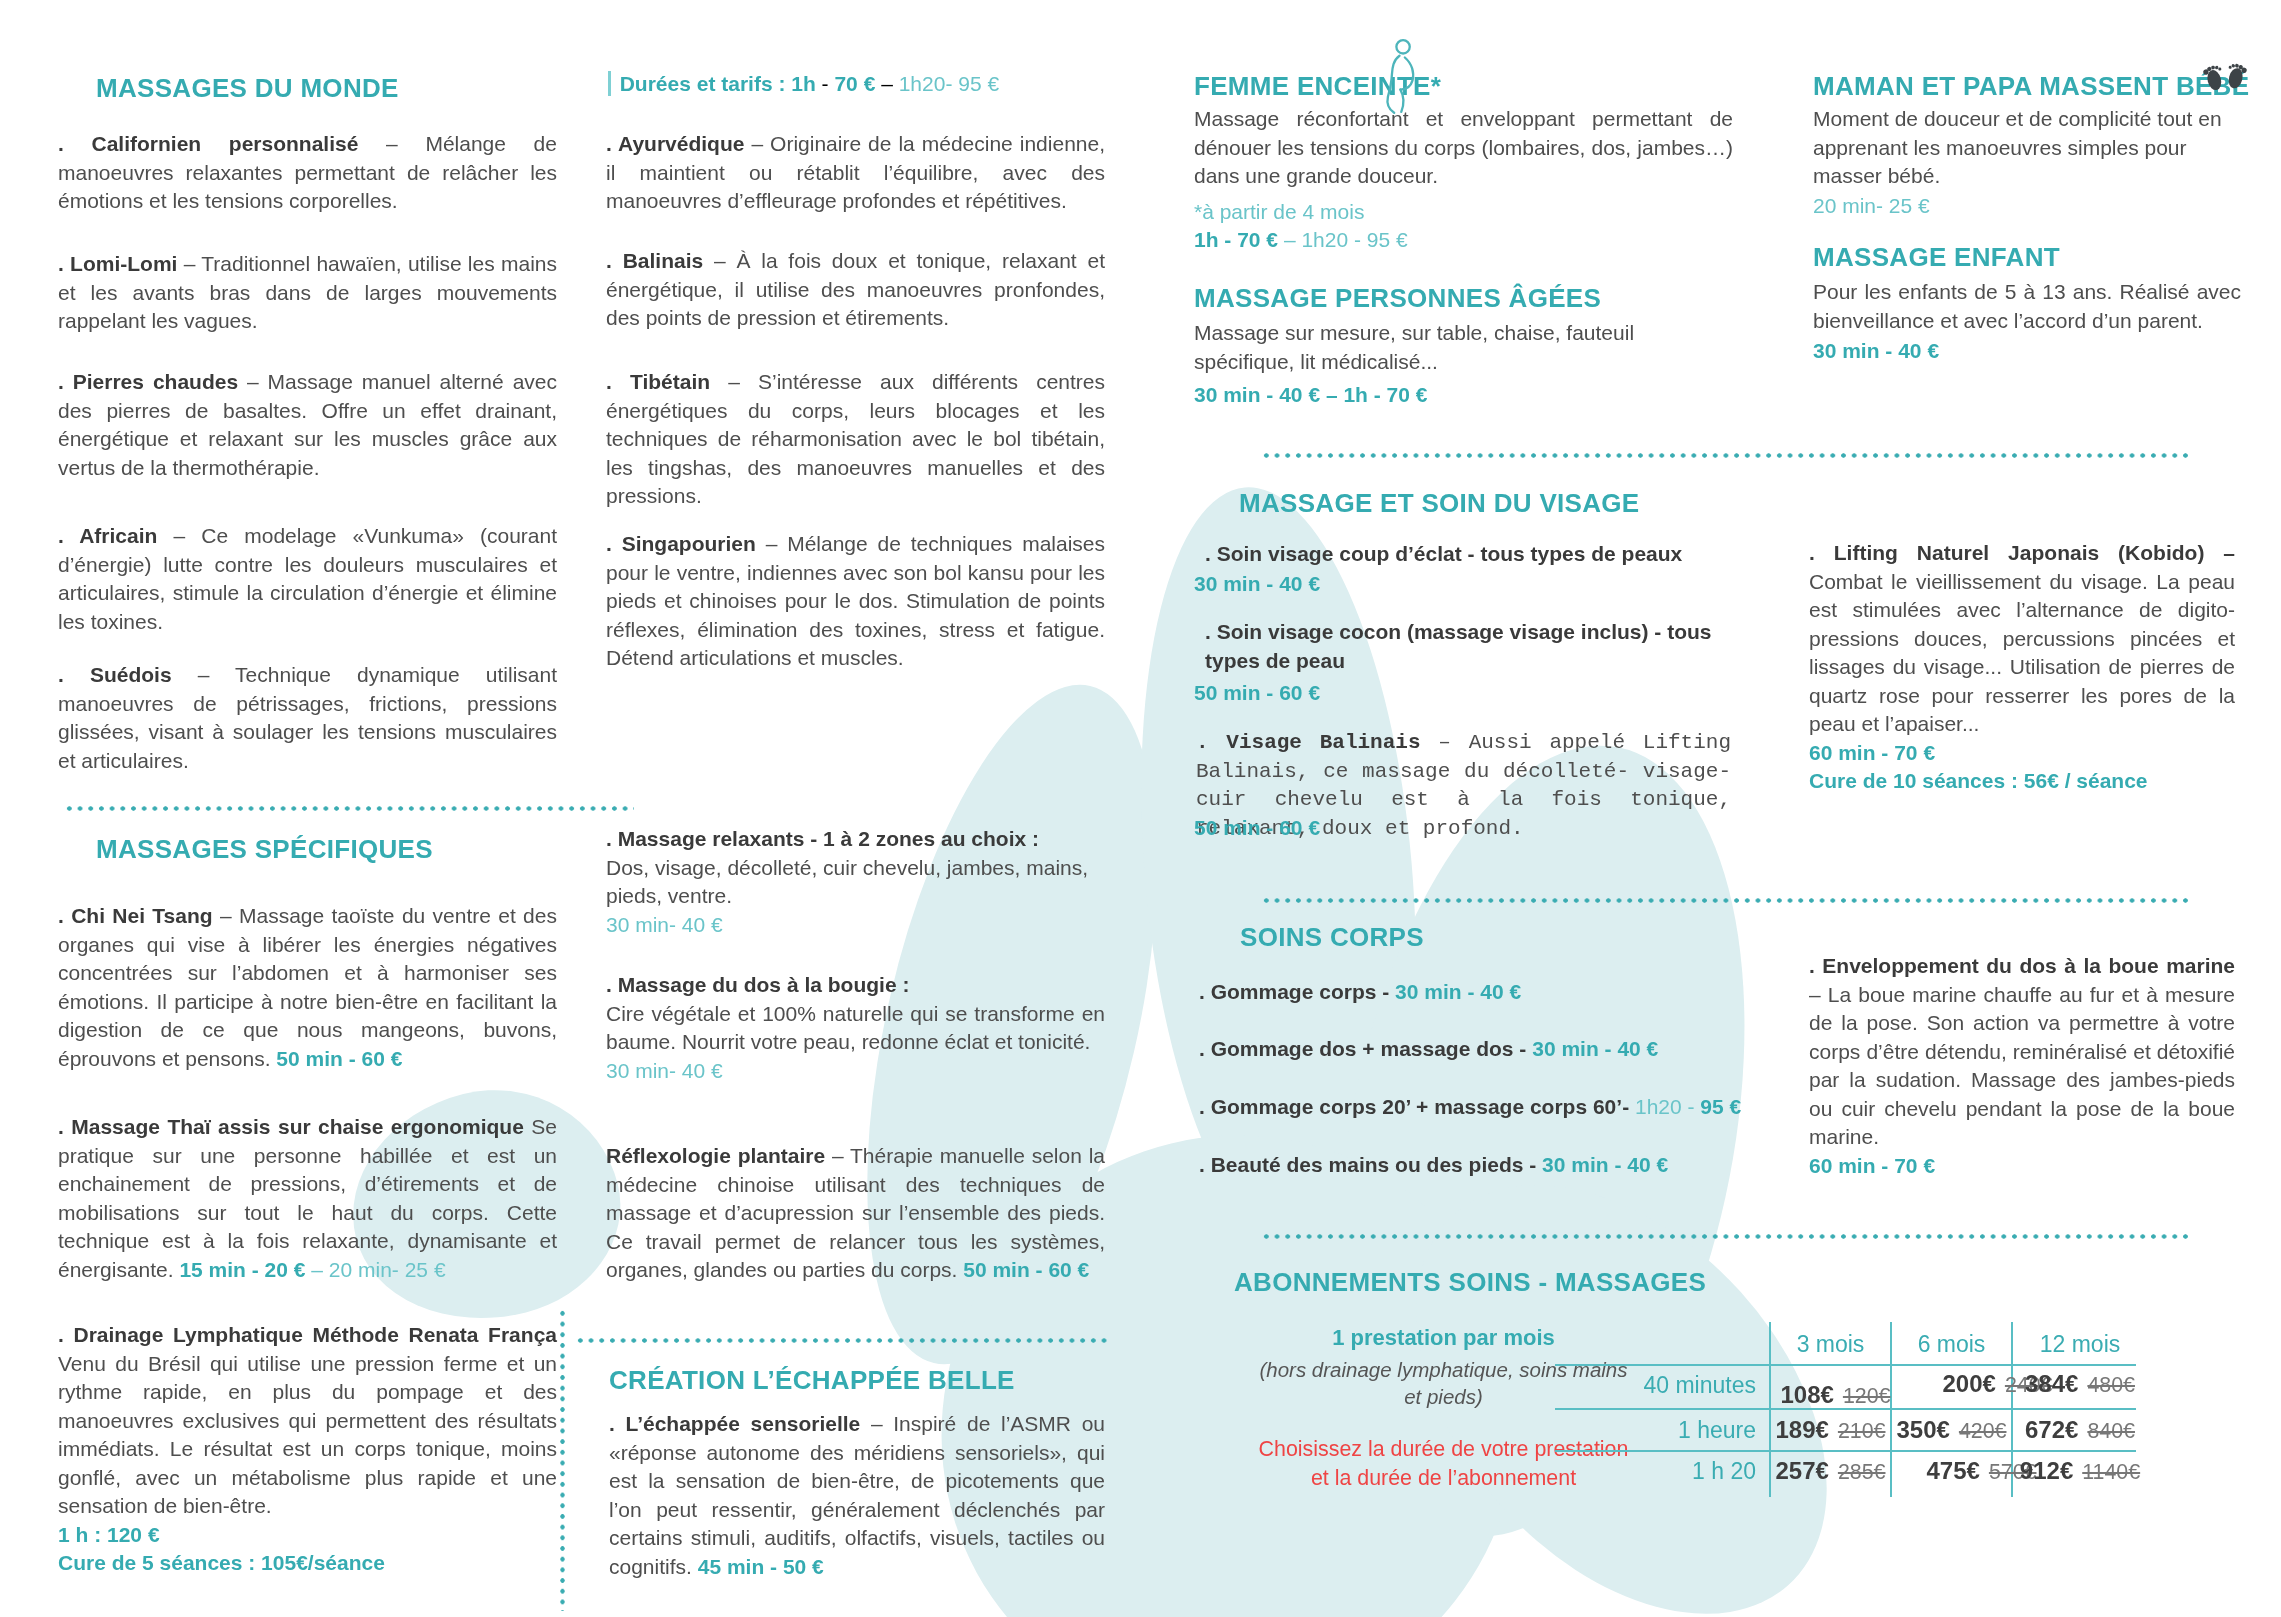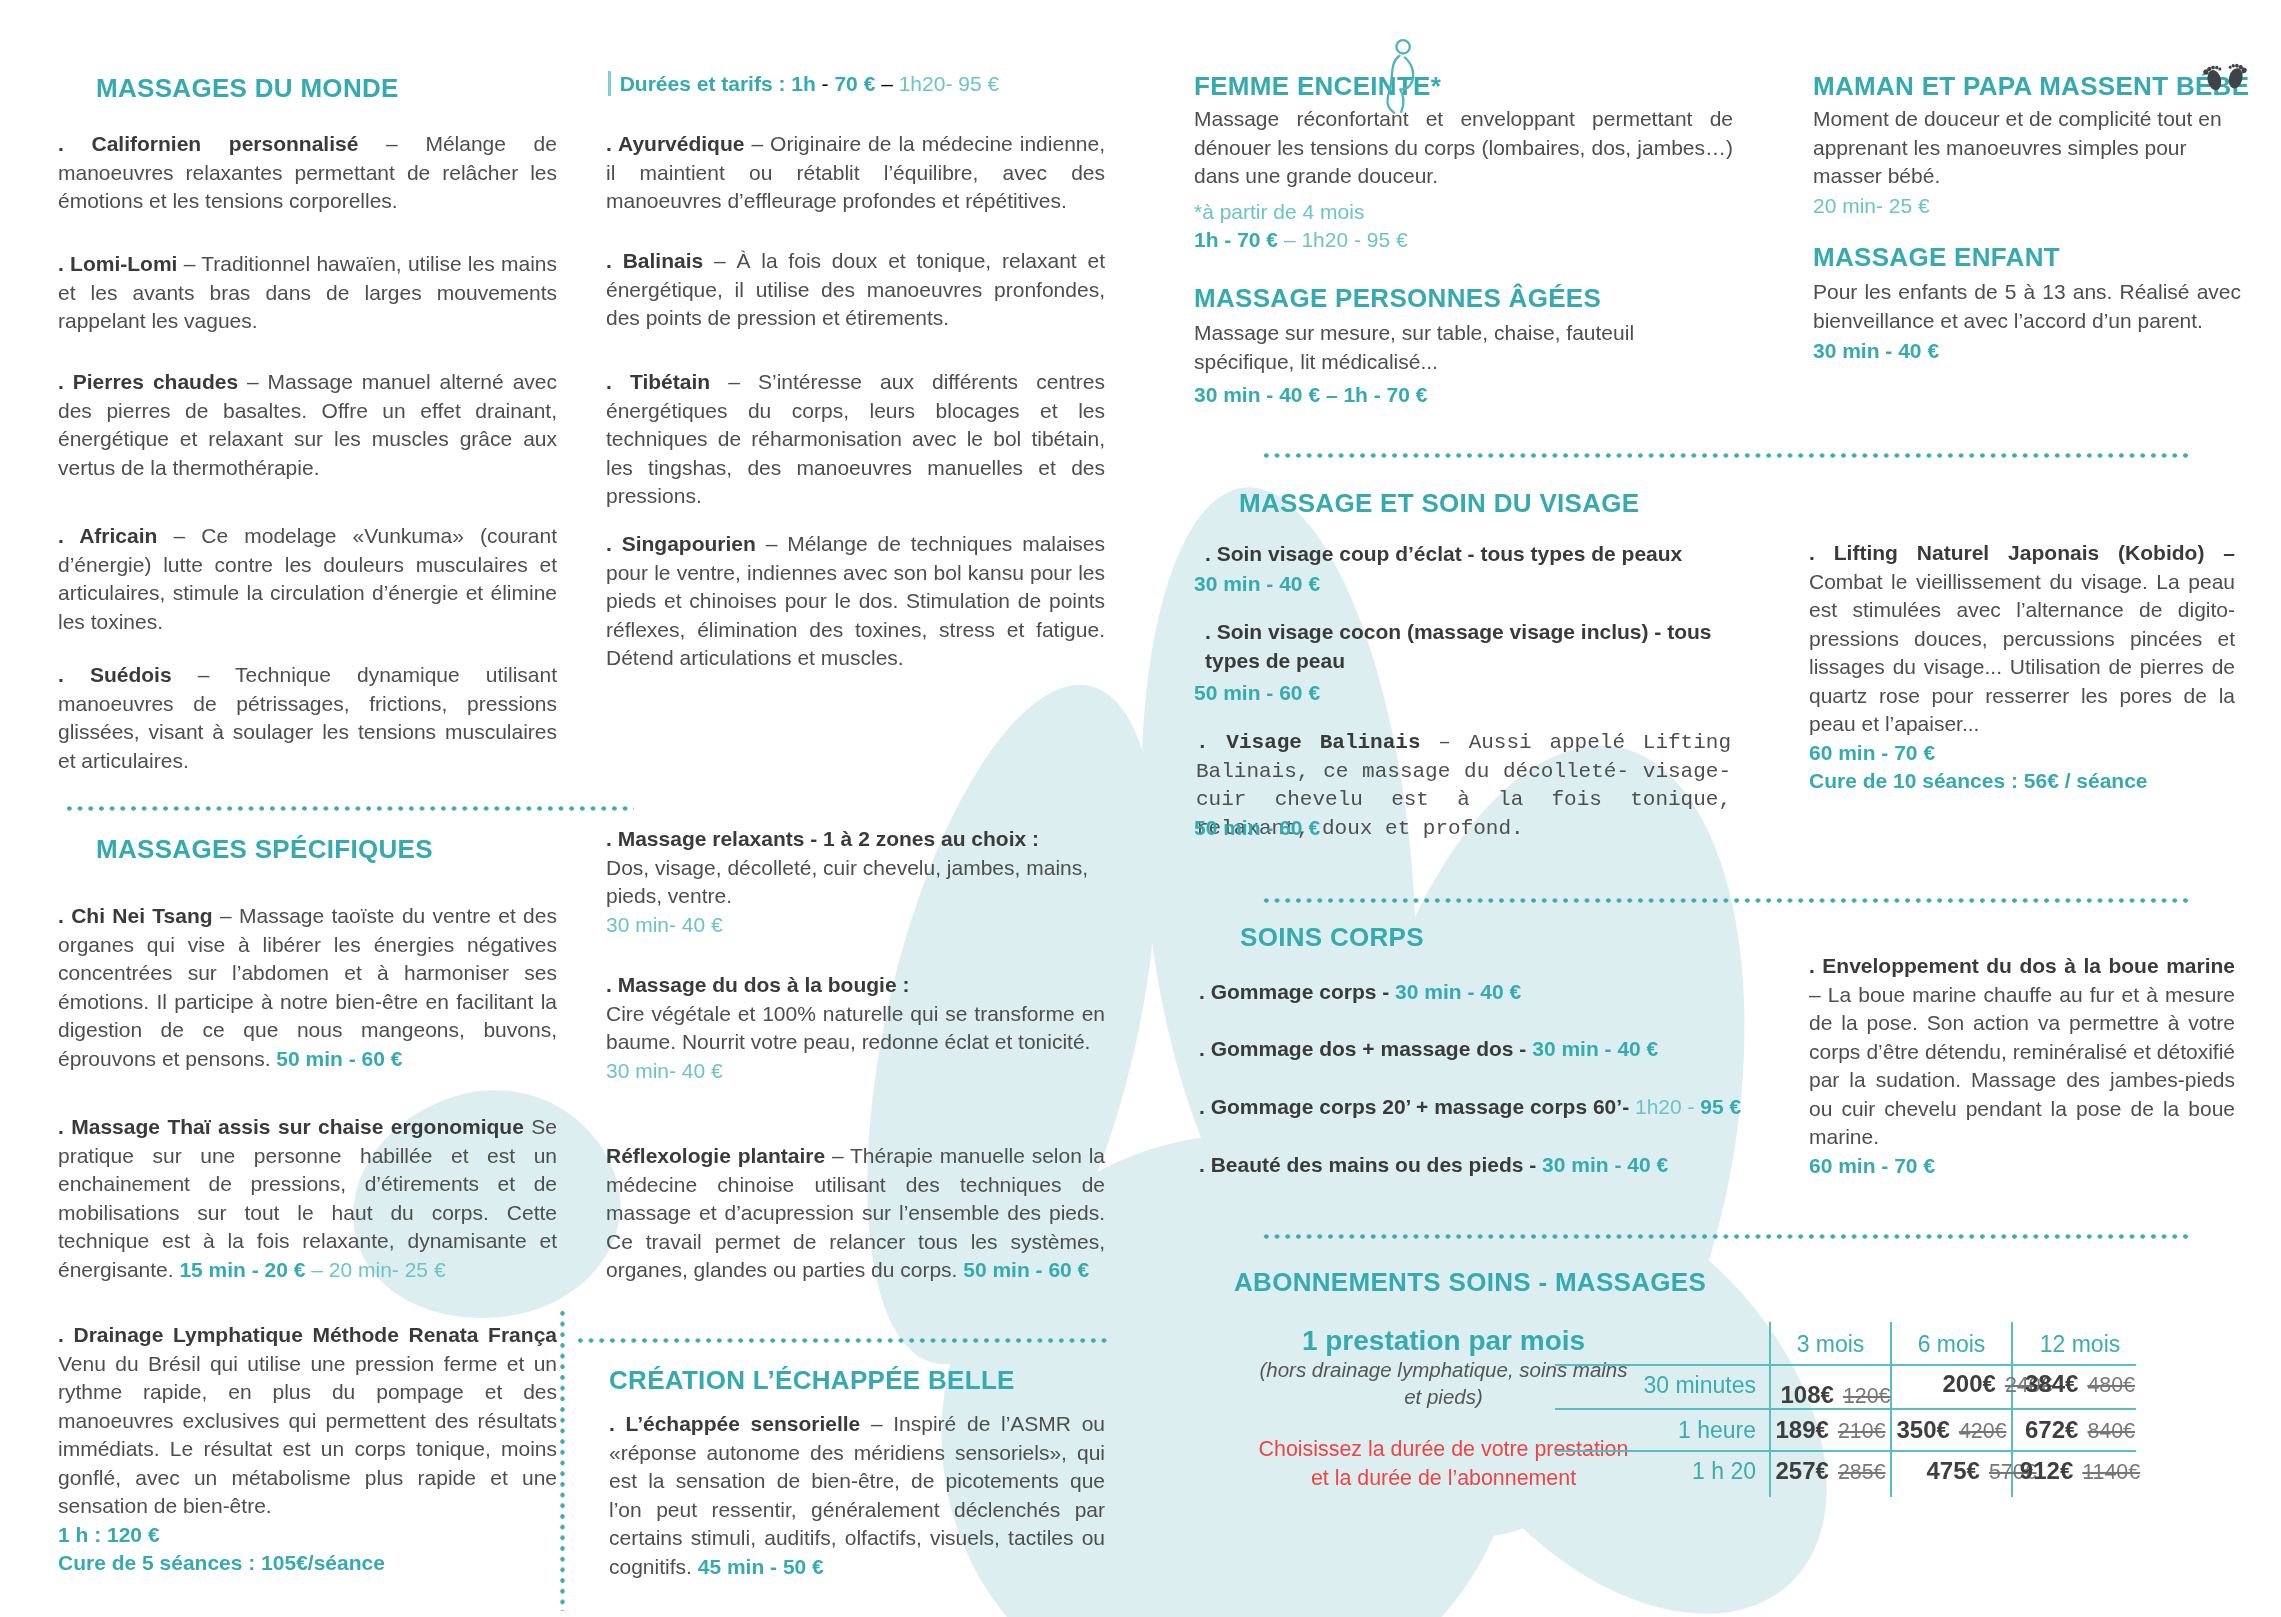--- a/index.html
+++ b/index.html
@@ -131,21 +131,21 @@
 
 <div class="abs pline" style="left:1199px;top:978px;white-space:nowrap;"><span class="b">. Gommage corps - </span><span class="pb">30 min - 40 €</span></div>
 <div class="abs pline" style="left:1199px;top:1035px;white-space:nowrap;"><span class="b">. Gommage dos + massage dos - </span><span class="pb">30 min - 40 €</span></div>
 <div class="abs pline" style="left:1199px;top:1093px;white-space:nowrap;"><span class="b">. Gommage corps 20’ + massage corps 60’- </span><span class="pl">1h20 - </span><span class="pb">95 €</span></div>
 <div class="abs pline" style="left:1199px;top:1151px;white-space:nowrap;"><span class="b">. Beauté des mains ou des pieds - </span><span class="pb">30 min - 40 €</span></div>
 
 <div class="dots-h" style="left:1261px;top:1234px;width:927px;"></div>
 
 <div class="abs h" style="left:1234px;top:1267px;">ABONNEMENTS SOINS - MASSAGES</div>
 
-<div class="abs ctr pb" style="left:1194px;top:1325px;width:499px;font-size:28px;">1 prestation par mois</div>
+<div class="abs ctr pb" style="left:1194px;top:1325px;width:499px;font-size:22px;">1 prestation par mois</div>
 <div class="abs ctr it" style="left:1194px;top:1356px;width:499px;font-size:20.5px;line-height:27px;">
   <div>(hors drainage lymphatique, soins mains</div>
   <div>et pieds)</div>
 </div>
 <div class="abs ctr" style="left:1194px;top:1435px;width:499px;font-size:21.4px;line-height:29px;color:#ef4444;">
   <div>Choisissez la durée de votre prestation</div>
   <div>et la durée de l’abonnement</div>
 </div>
 
 <div class="abs" style="left:1555px;top:1322px;width:634px;height:178px;">
@@ -153,21 +153,21 @@
   <div class="tl" style="left:335px;top:0;width:1.8px;height:175px;"></div>
   <div class="tl" style="left:456px;top:0;width:1.8px;height:175px;"></div>
   <div class="tl" style="left:0;top:42px;width:581px;height:1.8px;"></div>
   <div class="tl" style="left:0;top:86px;width:581px;height:1.8px;"></div>
   <div class="tl" style="left:0;top:128px;width:581px;height:1.8px;"></div>
 
   <div class="th ctr" style="left:216px;top:9px;width:119px;">3 mois</div>
   <div class="th ctr" style="left:337px;top:9px;width:119px;">6 mois</div>
   <div class="th ctr" style="left:458px;top:9px;width:134px;">12 mois</div>
 
-  <div class="rowlabel" style="left:0;top:50px;width:201px;">30 minutes</div>
+  <div class="rowlabel" style="left:0;top:50px;width:201px;">40 minutes</div>
   <div class="rowlabel" style="left:0;top:95px;width:201px;">1 heure</div>
   <div class="rowlabel" style="left:0;top:136px;width:201px;">1 h 20</div>
 
   <div class="cell" style="left:216px;top:59px;width:129px;"><span class="np">108€</span><span class="op">120€</span></div>
   <div class="cell" style="left:337px;top:48px;width:119px;padding-left:46px;"><span class="np">200€</span><span class="op">240€</span></div>
   <div class="cell" style="left:458px;top:48px;width:134px;"><span class="np">384€</span><span class="op">480€</span></div>
 
   <div class="cell" style="left:216px;top:94px;width:119px;"><span class="np">189€</span><span class="op">210€</span></div>
   <div class="cell" style="left:337px;top:94px;width:119px;"><span class="np">350€</span><span class="op">420€</span></div>
   <div class="cell" style="left:458px;top:94px;width:134px;"><span class="np">672€</span><span class="op">840€</span></div>

